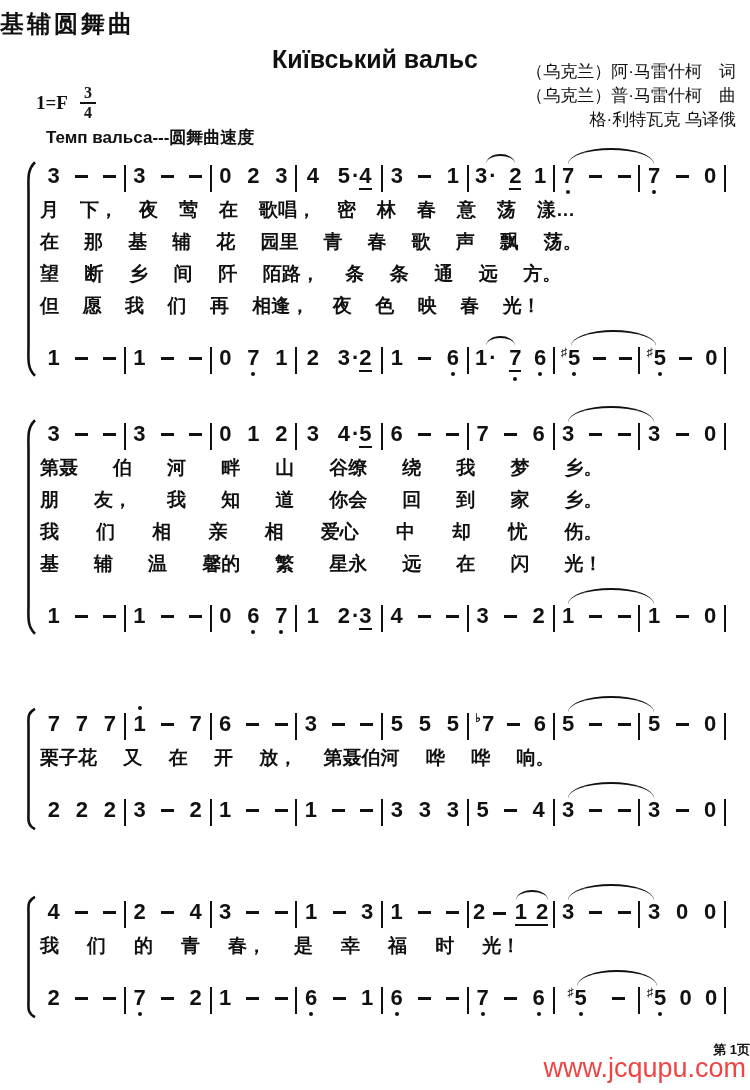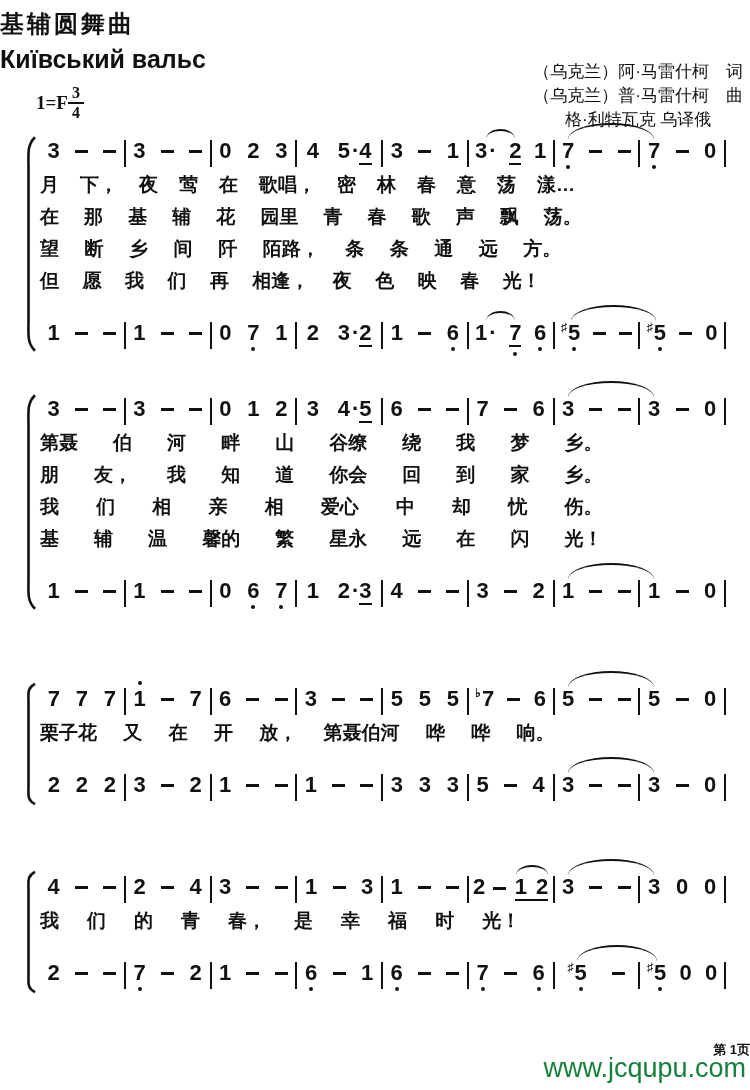--- a/index.html
+++ b/index.html
@@ -1,22 +1,22 @@
 <!DOCTYPE html>
 <html><head>
 <meta charset="utf-8">
 <style>
   html,body{margin:0;padding:0;background:#e8e8e8;}
   .page{position:relative;width:750px;height:1090px;margin:0 auto;background:#ffffff;
         overflow:hidden;color:#111;font-family:"Liberation Sans",sans-serif;}
   
   .title{text-align:left;font-weight:bold;font-size:24px;letter-spacing:3px;margin:8px 0 4px;}
-  .sub{font-weight:bold;font-size:25px;line-height:1.2;}
-  .credits{position:absolute;top:60px;right:7px;text-align:center;font-size:17px;line-height:1.4;}
-  .keyrow{margin:8px 0 0 36px;height:42px;display:flex;align-items:center;
+  .sub{text-align:center;font-weight:bold;font-size:25px;line-height:1.2;}
+  .credits{position:absolute;top:60px;right:14px;text-align:right;font-size:17px;line-height:1.4;}
+  .keyrow{margin:8px 0 0 36px;height:42px;display:flex;align-items:center;gap:12px;
           font-family:"Liberation Serif",serif;font-size:19px;font-weight:bold;}
   .frac{display:inline-block;text-align:center;font-size:16px;line-height:1.15;font-weight:bold;}
   .frac .num{display:block;border-bottom:2px solid #111;padding:0 4px;}
   .frac .den{display:block;}
   .temporow{margin:2px 0 2px 46px;font-size:17px;font-weight:bold;}
   
   #systems{margin-top:2px;}
   .system{position:relative;margin:0 24px 0 40px;}
   .system.s2{margin-top:50px;}
   .system.s3{margin-top:82px;}
@@ -41,21 +41,21 @@
   .gap{display:inline-block;width:9px;}
   .tok.dash{width:13px;height:3px;background:#111;align-self:center;}
   .slur{position:absolute;border-top:2px solid #111;
         border-radius:50% 50% 0 0 / 100% 100% 0 0;pointer-events:none;}
   .lyric{display:flex;justify-content:space-between;margin-top:7px;height:25px;
          font-size:19px;font-weight:bold;line-height:1.25;}
   .syll{white-space:pre;}
   
   .footer-page{position:absolute;left:0;right:0;bottom:31px;text-align:right;
                font-size:13px;font-weight:bold;}
-  .footer-site{position:absolute;right:4px;bottom:6px;font-size:27px;color:#15803d;}
+  .footer-site{position:absolute;right:4px;bottom:6px;font-size:27px;color:#ef4444;}
 </style>
 </head>
 <body>
 
 <div class="page">
 
   <div class="title">基辅圆舞曲</div>
   <div class="sub">Київський вальс</div>
 
   <div class="credits">
@@ -64,20 +64,21 @@
     <div>格·利特瓦克 乌译俄</div>
   </div>
 
   <div class="keyrow">
     <span>1=F</span>
     <span class="frac">
       <span class="num">3</span>
       <span class="den">4</span>
     </span>
   </div>
+  <div class="temporow">Темп вальса---圆舞曲速度</div>
 
   <div id="systems">
       <div class="system s1">
         <svg class="bracket" viewBox="0 0 14 100" preserveAspectRatio="none">
           <path d="M12 1.5 C4 5 5.5 9 5.5 15 L5.5 85 C5.5 91 4 95 12 98.5" fill="none" stroke="#111" stroke-width="2.6" vector-effect="non-scaling-stroke"></path>
         </svg>
         <div class="melody">
           <span class="measure">
             <span class="tok">
               <span class="g">3</span>

